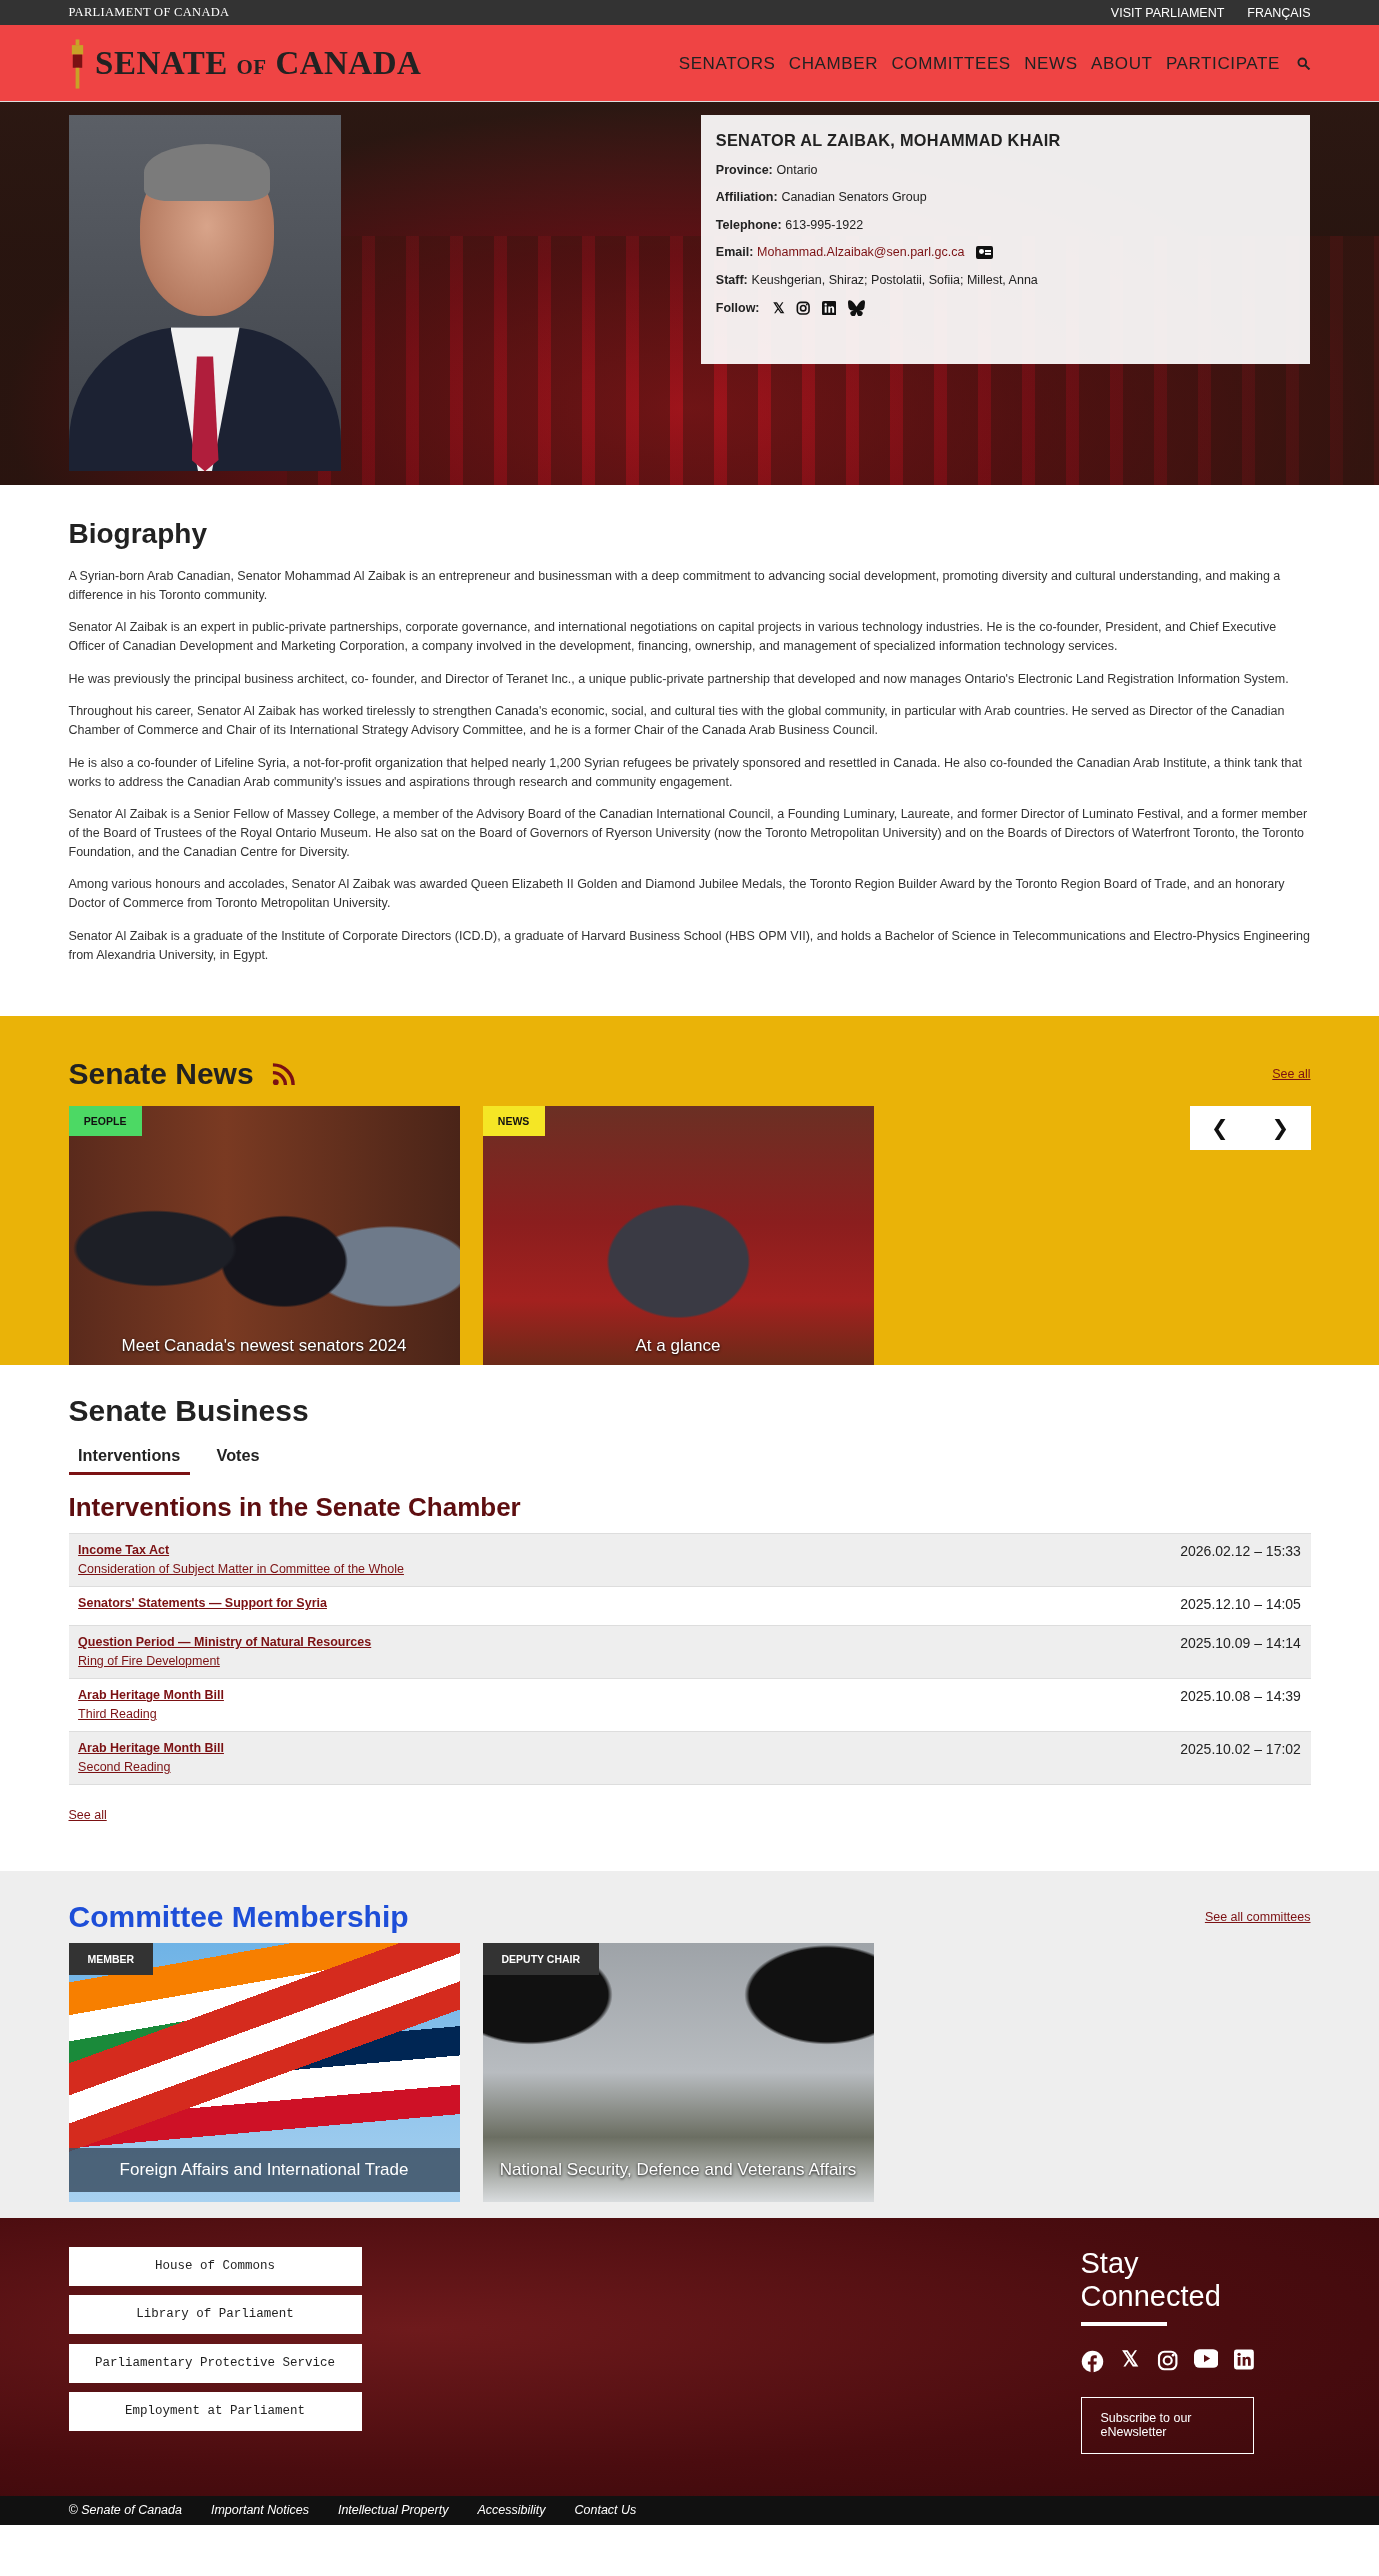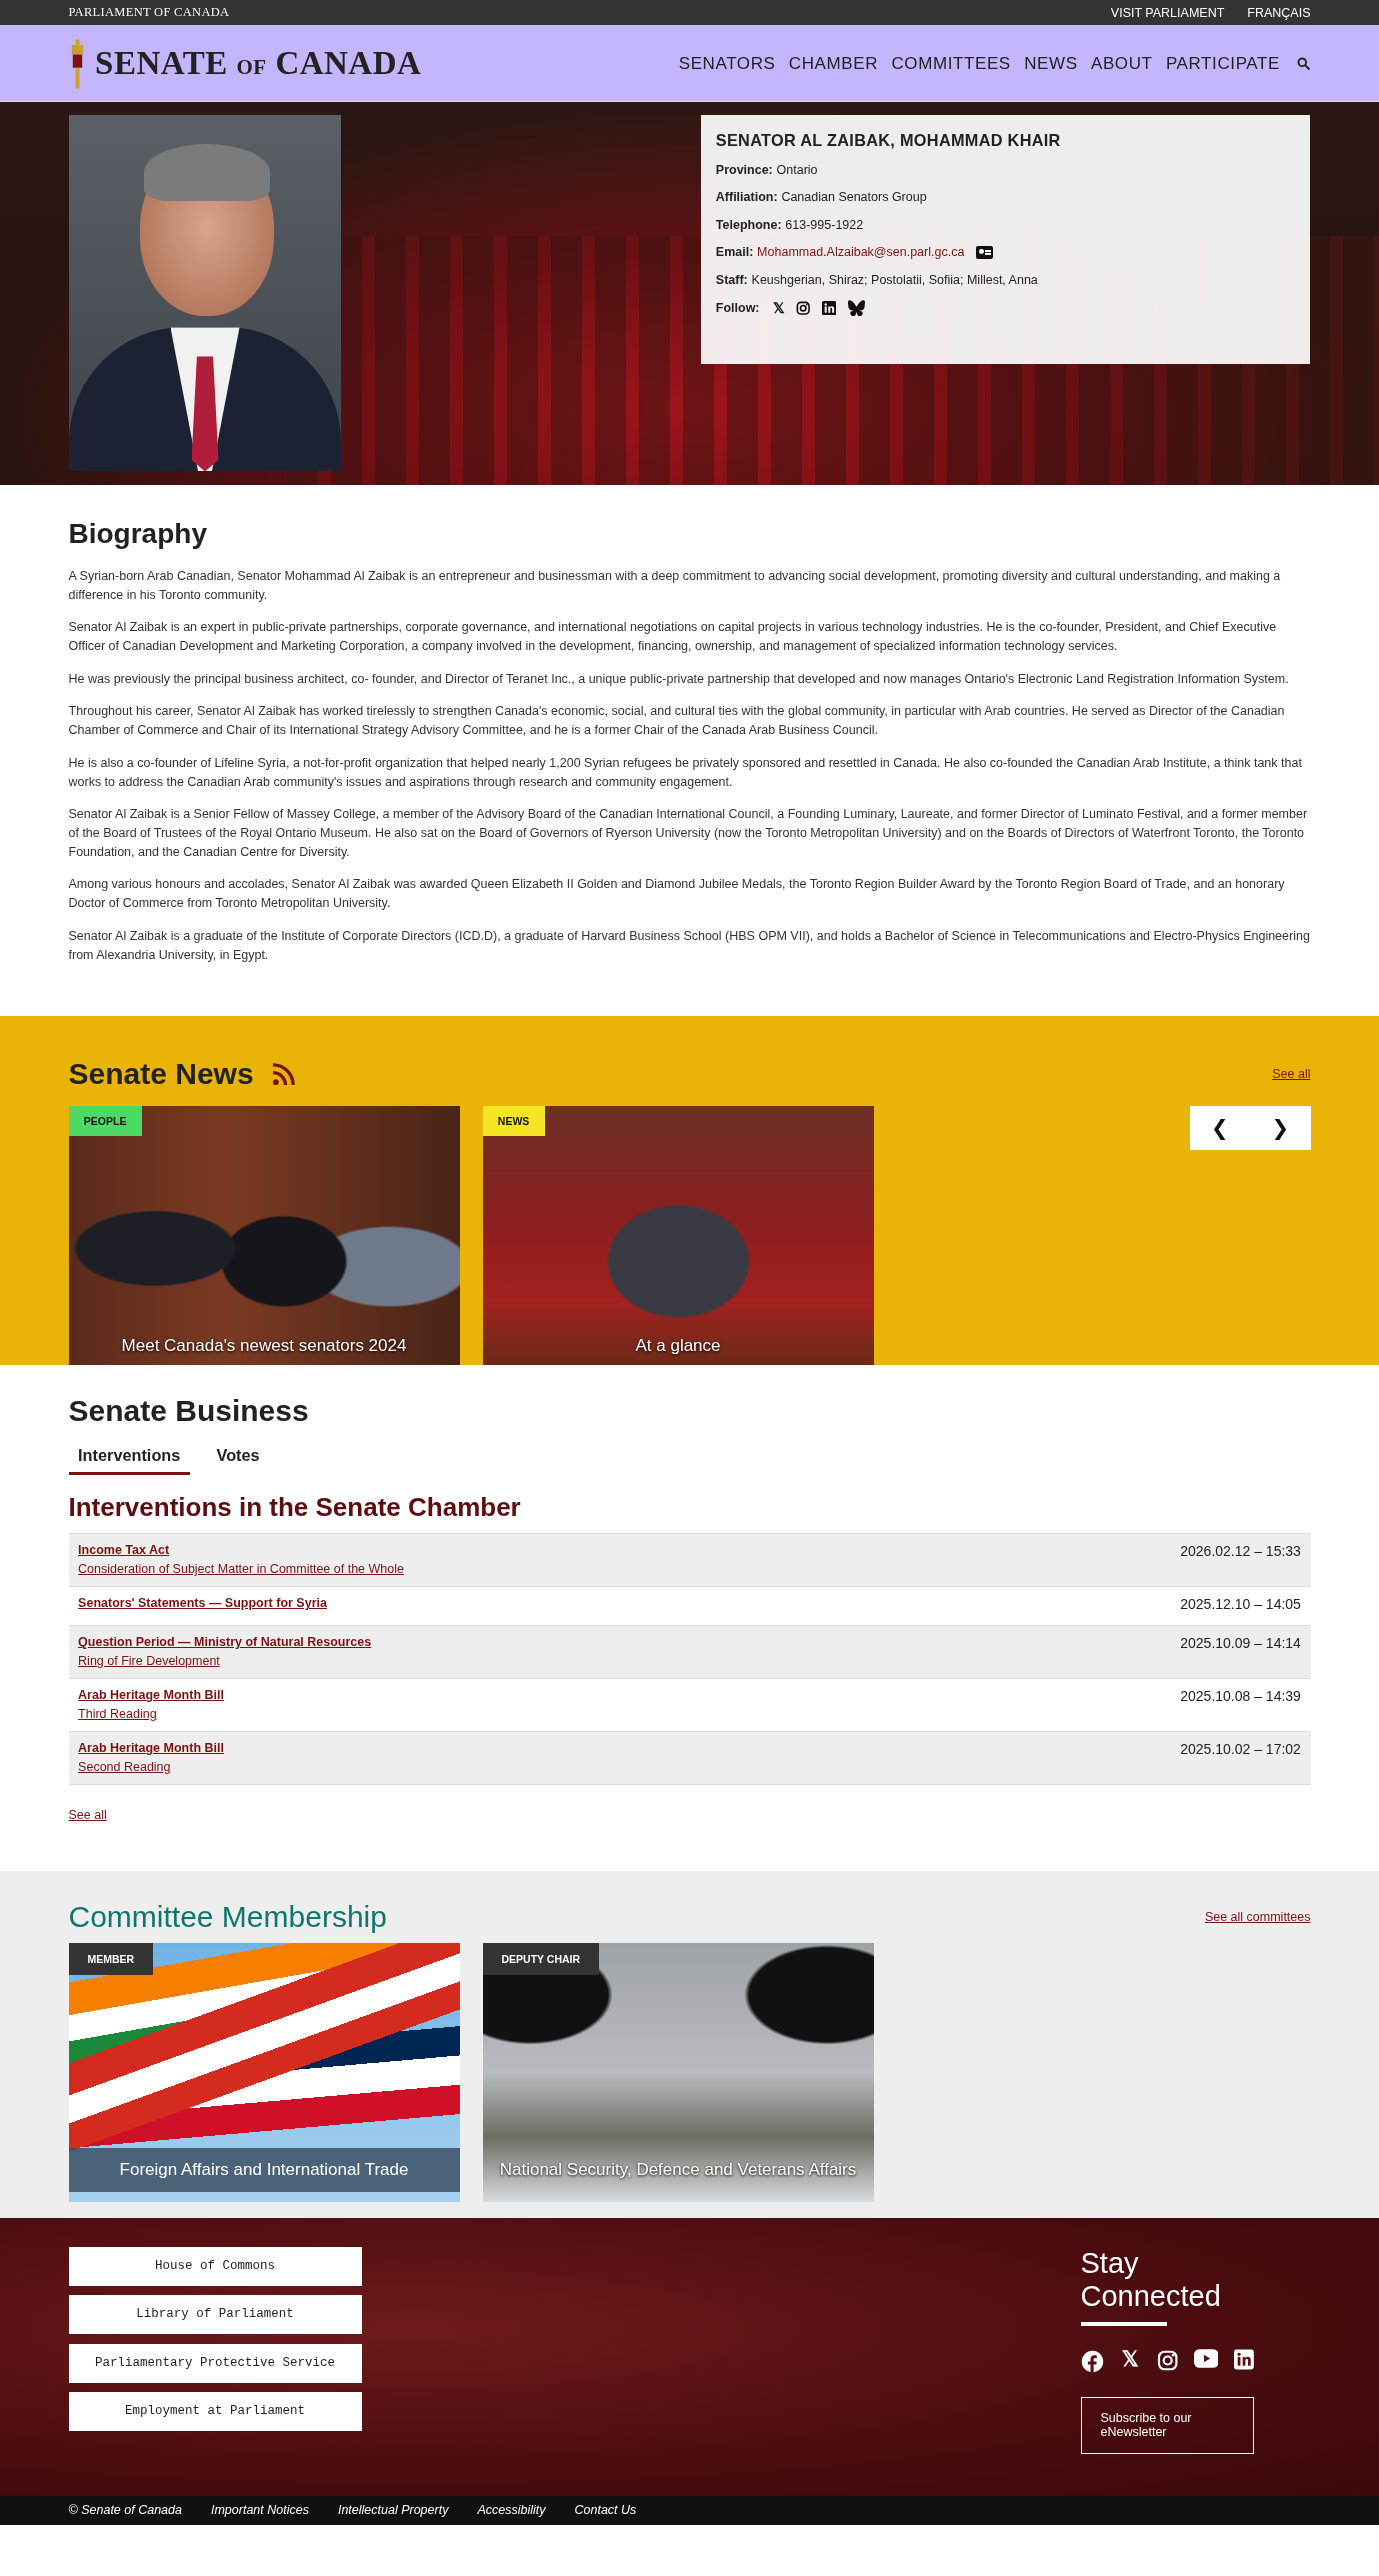--- a/index.html
+++ b/index.html
@@ -8,21 +8,21 @@
   .wrap { width: 1242px; margin: 0 auto; position: relative; }
 
   
   .topbar { background: #333; height: 25px; color: #fff; font-size: 12.5px; }
   .topbar .wrap { display: flex; justify-content: space-between; align-items: center; height: 25px; }
   .topbar .left { font-family: "Liberation Serif", serif; letter-spacing: 0.3px; }
   .topbar .right { display: flex; gap: 23px; }
   .topbar .right span { cursor: pointer; }
 
   
-  .header { height: 77px; background: #c4b5fd; border-bottom: 1px solid #ddd; }
+  .header { height: 77px; background: #ef4444; border-bottom: 1px solid #ddd; }
   .header .wrap { display: flex; align-items: center; justify-content: space-between; height: 77px; }
   .logo { display: flex; align-items: center; gap: 9.6px; }
   .logo-mark { width: 17px; height: 50px; position: relative; }
   .logo-text { font-family: "Liberation Serif", serif; font-size: 33px; font-weight: bold; color: #222; letter-spacing: 0.5px; }
   .logo-text small { font-size: 21px; }
   .nav { display: flex; align-items: center; gap: 13.4px; font-size: 17px; letter-spacing: 0.6px; color: #222; }
   .nav span { cursor: pointer; }
   .nav .search { font-size: 15.3px; margin-left: 3.8px; }
 
   
@@ -88,21 +88,21 @@
   .int-row { display: flex; justify-content: space-between; padding: 9.6px 9.6px; border-bottom: 1px solid #ddd; }
   .int-row:nth-child(odd) { background: #eee; }
   .int-row .t1 { font-size: 12.5px; font-weight: bold; color: #7b1113; text-decoration: underline; cursor: pointer; display: block; margin-bottom: 4.8px; }
   .int-row .t2 { font-size: 12.5px; color: #7b1113; text-decoration: underline; cursor: pointer; display: block; }
   .int-row .date { font-size: 14px; color: #222; }
   .business .see-all { display: inline-block; margin-top: 23px; }
 
   
   .committee { background: #eee; padding: 29px 0 15.3px; }
   .committee-head { display: flex; justify-content: space-between; align-items: center; margin-bottom: 9.6px; }
-  .committee-head h2 { font-size: 30px; font-weight: normal; color: #0f766e; }
+  .committee-head h2 { font-size: 30px; font-weight: bold; color: #1d4ed8; }
   .comm-cards { display: flex; gap: 23px; }
   .comm-card { width: 391px; height: 259px; position: relative; overflow: hidden; cursor: pointer; }
   .comm-card .badge { position: absolute; left: 0; top: 0; background: #333; color: #fff; padding: 9.6px 19px; font-size: 10.5px; font-weight: bold; }
   .comm-card .caption { position: absolute; left: 0; right: 0; bottom: 10px; height: 44px; background: rgba(60,80,100,.85); color: #fff; font-size: 17px; text-align: center; line-height: 44px; }
   .comm-card.c2 .caption { background: transparent; text-shadow: 0 1px 2.9px #000; }
   .flags { background:
       linear-gradient(160deg, transparent 0 30%, #d52b1e 30% 38%, #fff 38% 45%, #d52b1e 45% 52%, transparent 52%),
       linear-gradient(170deg, transparent 0 12%, #f77f00 12% 22%, #fff 22% 30%, #1a8a3a 30% 38%, transparent 38%),
       linear-gradient(175deg, transparent 0 40%, #002654 40% 50%, #fff 50% 60%, #ce1126 60% 70%, transparent 70%),
       linear-gradient(180deg, #6fb3e6 0%, #a8d1f0 100%); }

